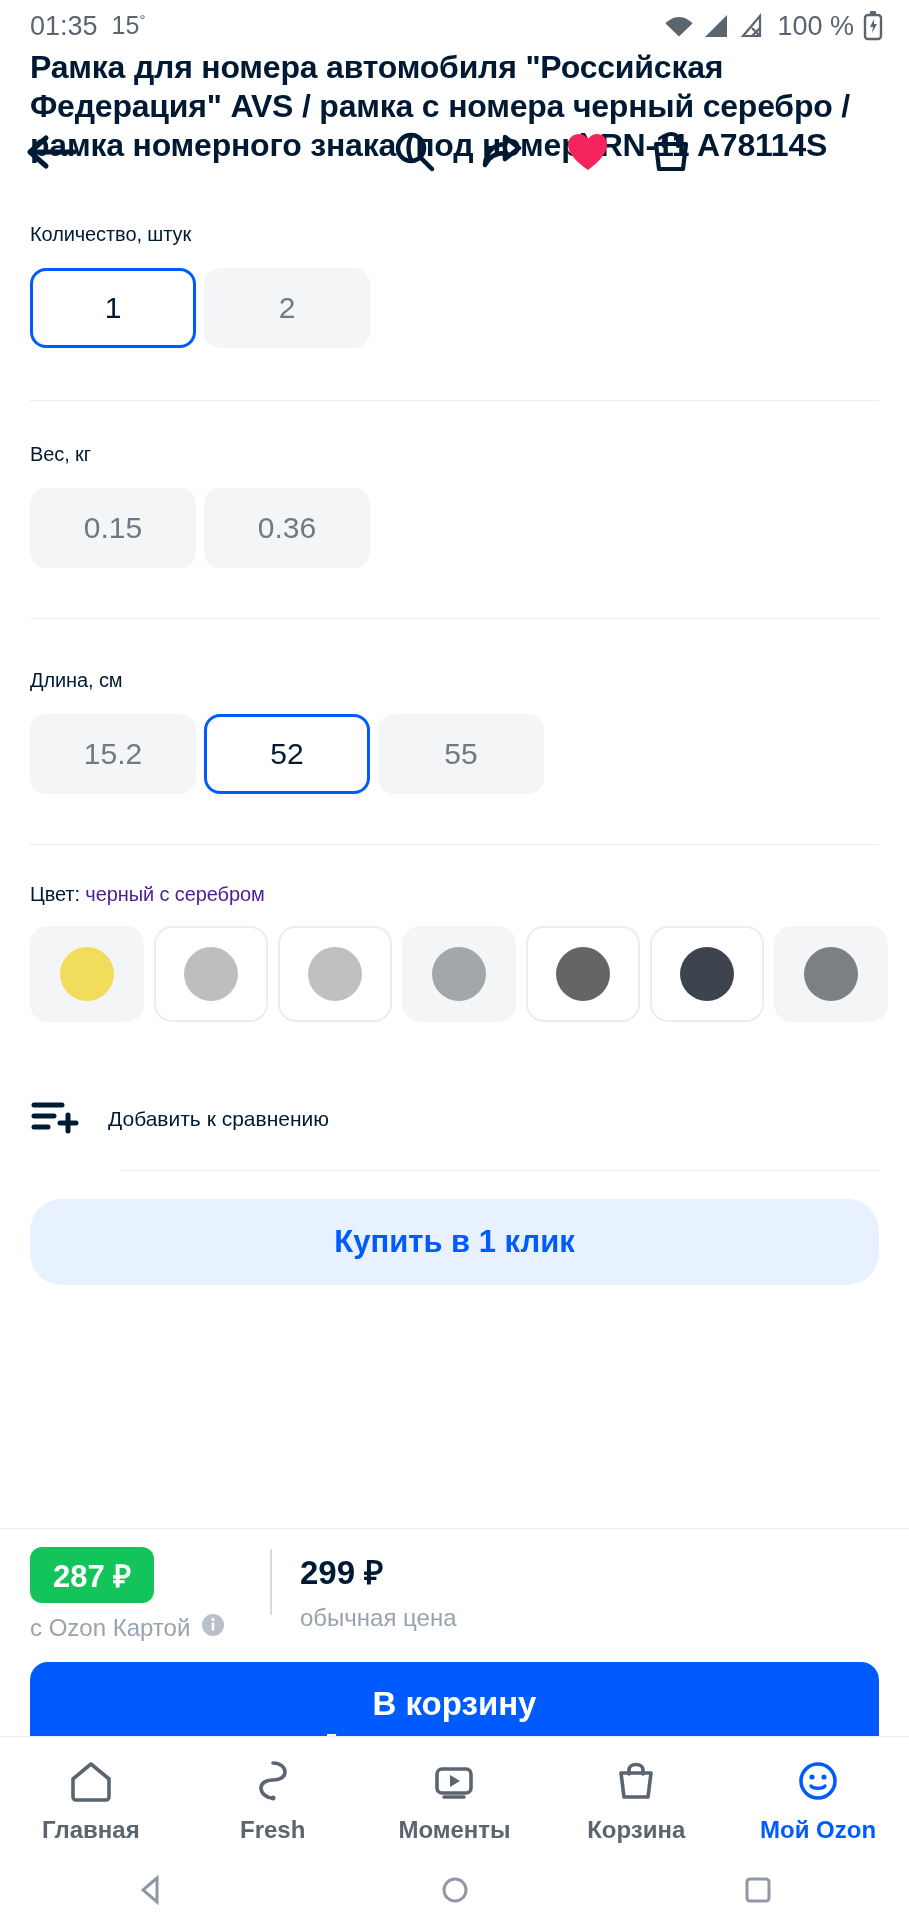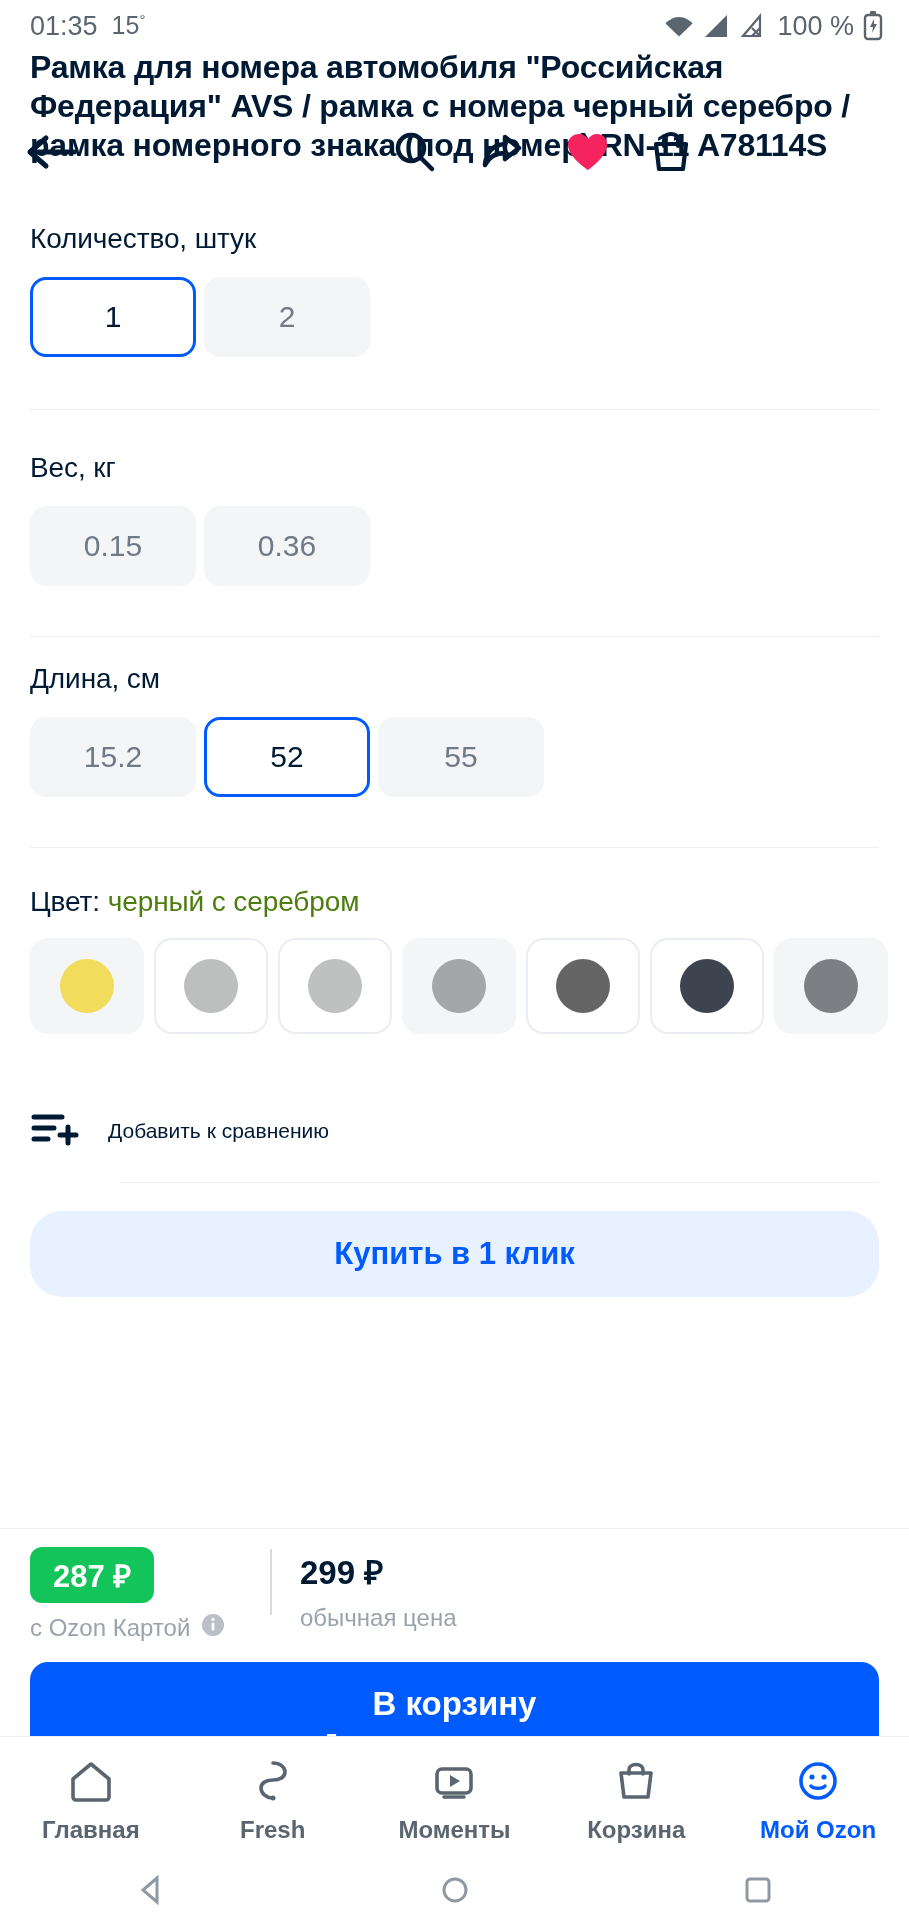--- a/index.html
+++ b/index.html
@@ -41,24 +41,24 @@
   .float-nav > * { pointer-events:auto; }
   .fn-back { position:absolute; left:24px; }
   .fn-search { position:absolute; left:392px; }
   .fn-share { position:absolute; left:481px; }
   .fn-heart { position:absolute; left:565px; }
   .fn-cart  { position:absolute; left:648px; }
 
   
   .section { padding:0 30px; }
   .sec-label {
-    font-size:28px; font-weight:400; color:#001A34;
+    font-size:20px; font-weight:400; color:#001A34;
     margin-bottom:22px; letter-spacing:-0.1px;
   }
-  .sec-label .muted { color:#4d7c0f; }
+  .sec-label .muted { color:#4c1d95; }
   .chips { display:flex; gap:8px; }
   .chip {
     min-width:166px; height:80px; border-radius:16px;
     background:#f4f5f7; display:flex; align-items:center;
     justify-content:center; font-size:30px; color:#707a86;
     border:2px solid transparent;
   }
   .chip.sel {
     background:#ffffff; border:3px solid #005BFF; color:#001A34;
   }
@@ -220,21 +220,21 @@
 
 <div class="section" style="margin-top:42px;">
   <div class="sec-label">Вес, кг</div>
   <div class="chips">
     <div class="chip">0.15</div>
     <div class="chip">0.36</div>
   </div>
 </div>
 <div class="divider" style="margin-top:50px;"></div>
 
-<div class="section" style="margin-top:26px;">
+<div class="section" style="margin-top:50px;">
   <div class="sec-label">Длина, см</div>
   <div class="chips">
     <div class="chip">15.2</div>
     <div class="chip sel">52</div>
     <div class="chip">55</div>
   </div>
 </div>
 <div class="divider" style="margin-top:50px;"></div>
 
 <div class="section" style="margin-top:38px;">

